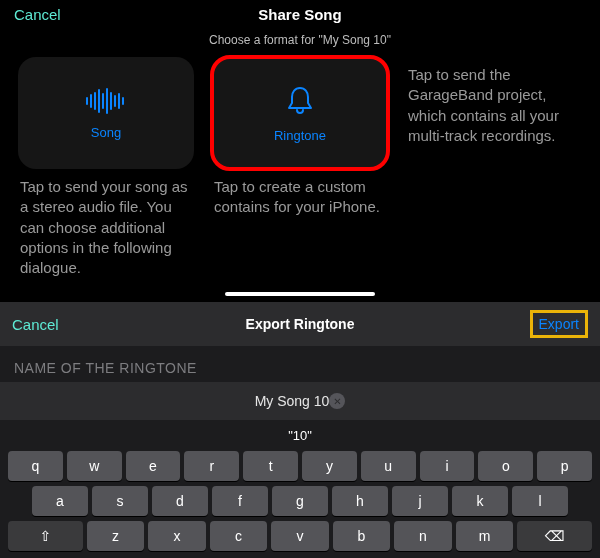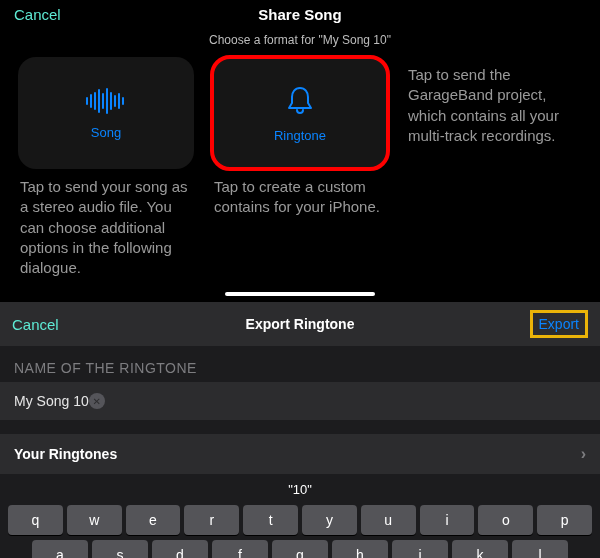--- a/index.html
+++ b/index.html
@@ -16,21 +16,21 @@
   .card-desc { color: #9a9a9a; font-size: 15px; line-height: 1.35; padding: 8px 2px 0; }
   .highlight { outline: 4px solid #ff0000; outline-offset: -2px; }
   .homebar { width: 150px; height: 4px; background: #fff; border-radius: 3px; margin: 14px auto 6px; }
   
   .screen2 { background: #1c1c1e; }
   .nav2 { display: flex; align-items: center; justify-content: space-between; padding: 8px 12px; background: #2c2c2e; position: relative; }
   .nav2 .title2 { position: absolute; left: 0; right: 0; text-align: center; font-weight: 600; font-size: 14px; pointer-events: none; }
   .export { color: #0a84ff; font-size: 14px; font-weight: 500; padding: 2px 4px; }
   .export-wrap { border: 3px solid #eab308; padding: 2px 2px; }
   .section-label { color: #7d7d80; font-size: 14px; letter-spacing: 0.5px; padding: 14px 14px 6px; text-transform: uppercase; border-radius: 12px; }
-  .field-row { background: #2c2c2e; padding: 11px 14px; display: flex; align-items: center; justify-content: flex-start; font-size: 14px; color: #e6e6e6; }
+  .field-row { background: #2c2c2e; padding: 11px 14px; display: flex; align-items: center; justify-content: center; font-size: 14px; color: #e6e6e6; }
   .clear-btn { width: 16px; height: 16px; border-radius: 50%; background: #55555a; display: flex; align-items: center; justify-content: center; font-size: 10px; color: #2c2c2e; }
   .row2 { background: #2c2c2e; padding: 11px 14px; display: flex; align-items: center; justify-content: space-between; font-size: 14px; margin-top: 14px; font-weight:600;}
   .chev { color: #7d7d80; font-size: 16px; }
   
   .kb { background: #1c1c1e; padding: 4px 4px 6px; }
   .pred { text-align: center; color: #fff; font-size: 13px; padding: 4px 0 8px; }
   .krow { display: flex; gap: 4px; padding: 0 4px 5px; justify-content: center; }
   .key { background: #545458; border-radius: 4px; height: 30px; flex: 1; display: flex; align-items: center; justify-content: center; font-size: 14px; box-shadow: 0 1px 0 #000; color:#fff;}
   .key.dark { background: #3a3a3c; }
   .key.wide { flex: 1.3; }
@@ -93,24 +93,20 @@
     <span class="title2">Export Ringtone</span>
     <span class="export-wrap">
       <span class="export">Export</span>
     </span>
   </div>
   <div class="section-label">NAME OF THE RINGTONE</div>
   <div class="field-row">
     <span>My Song 10</span>
     <span class="clear-btn">✕</span>
   </div>
-  <div class="row2">
-    <span>Your Ringtones</span>
-    <span class="chev">›</span>
-  </div>
 
   <div class="kb">
     <div class="pred">"10"</div>
     <div class="krow" id="krow1">
         <div class="key">q</div>
         <div class="key">w</div>
         <div class="key">e</div>
         <div class="key">r</div>
         <div class="key">t</div>
         <div class="key">y</div>

